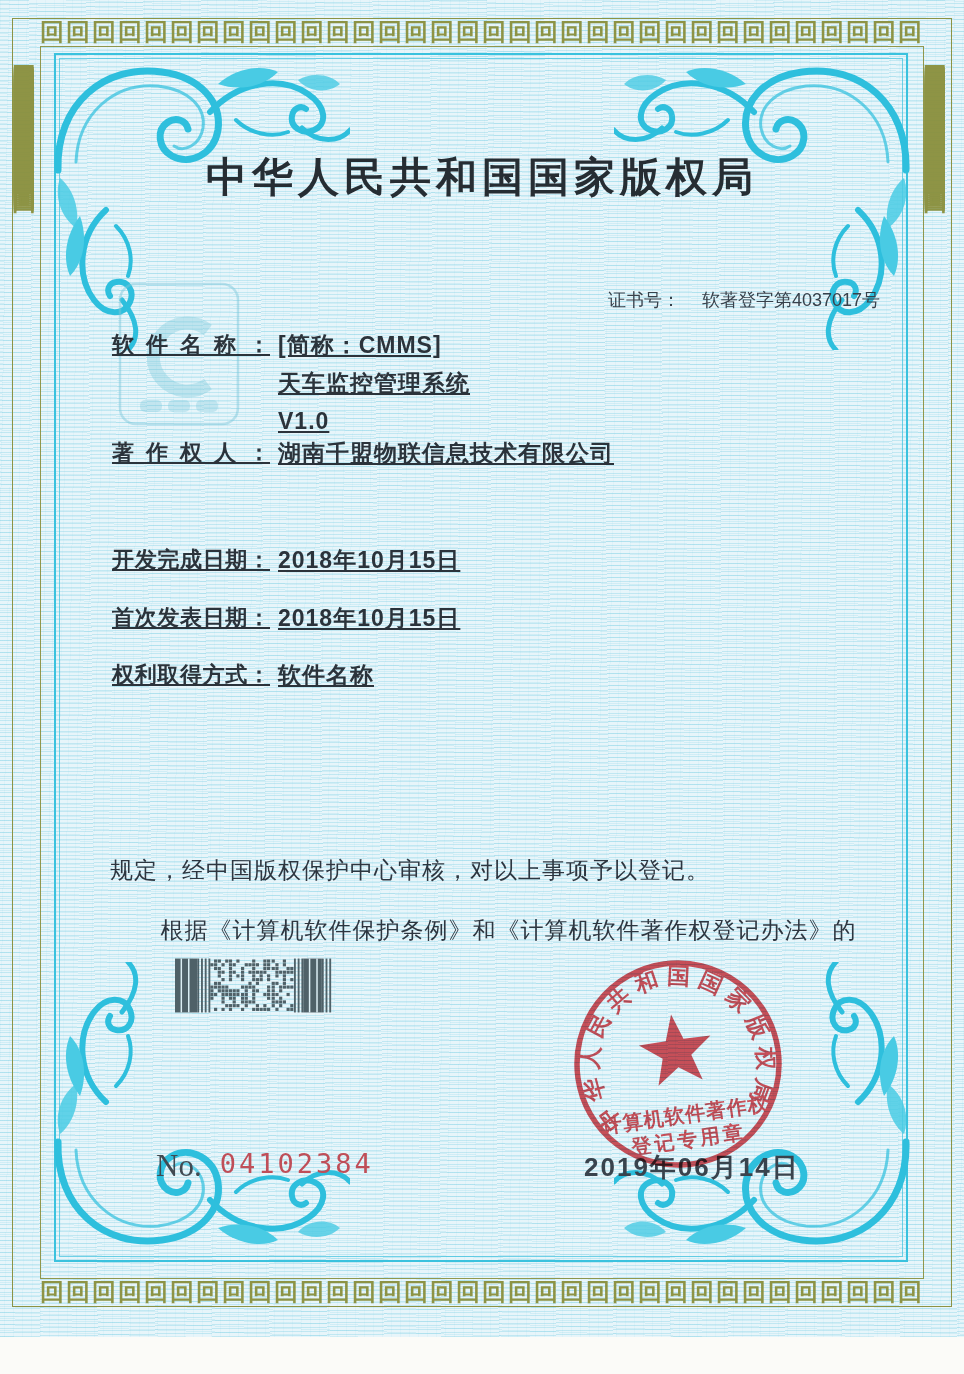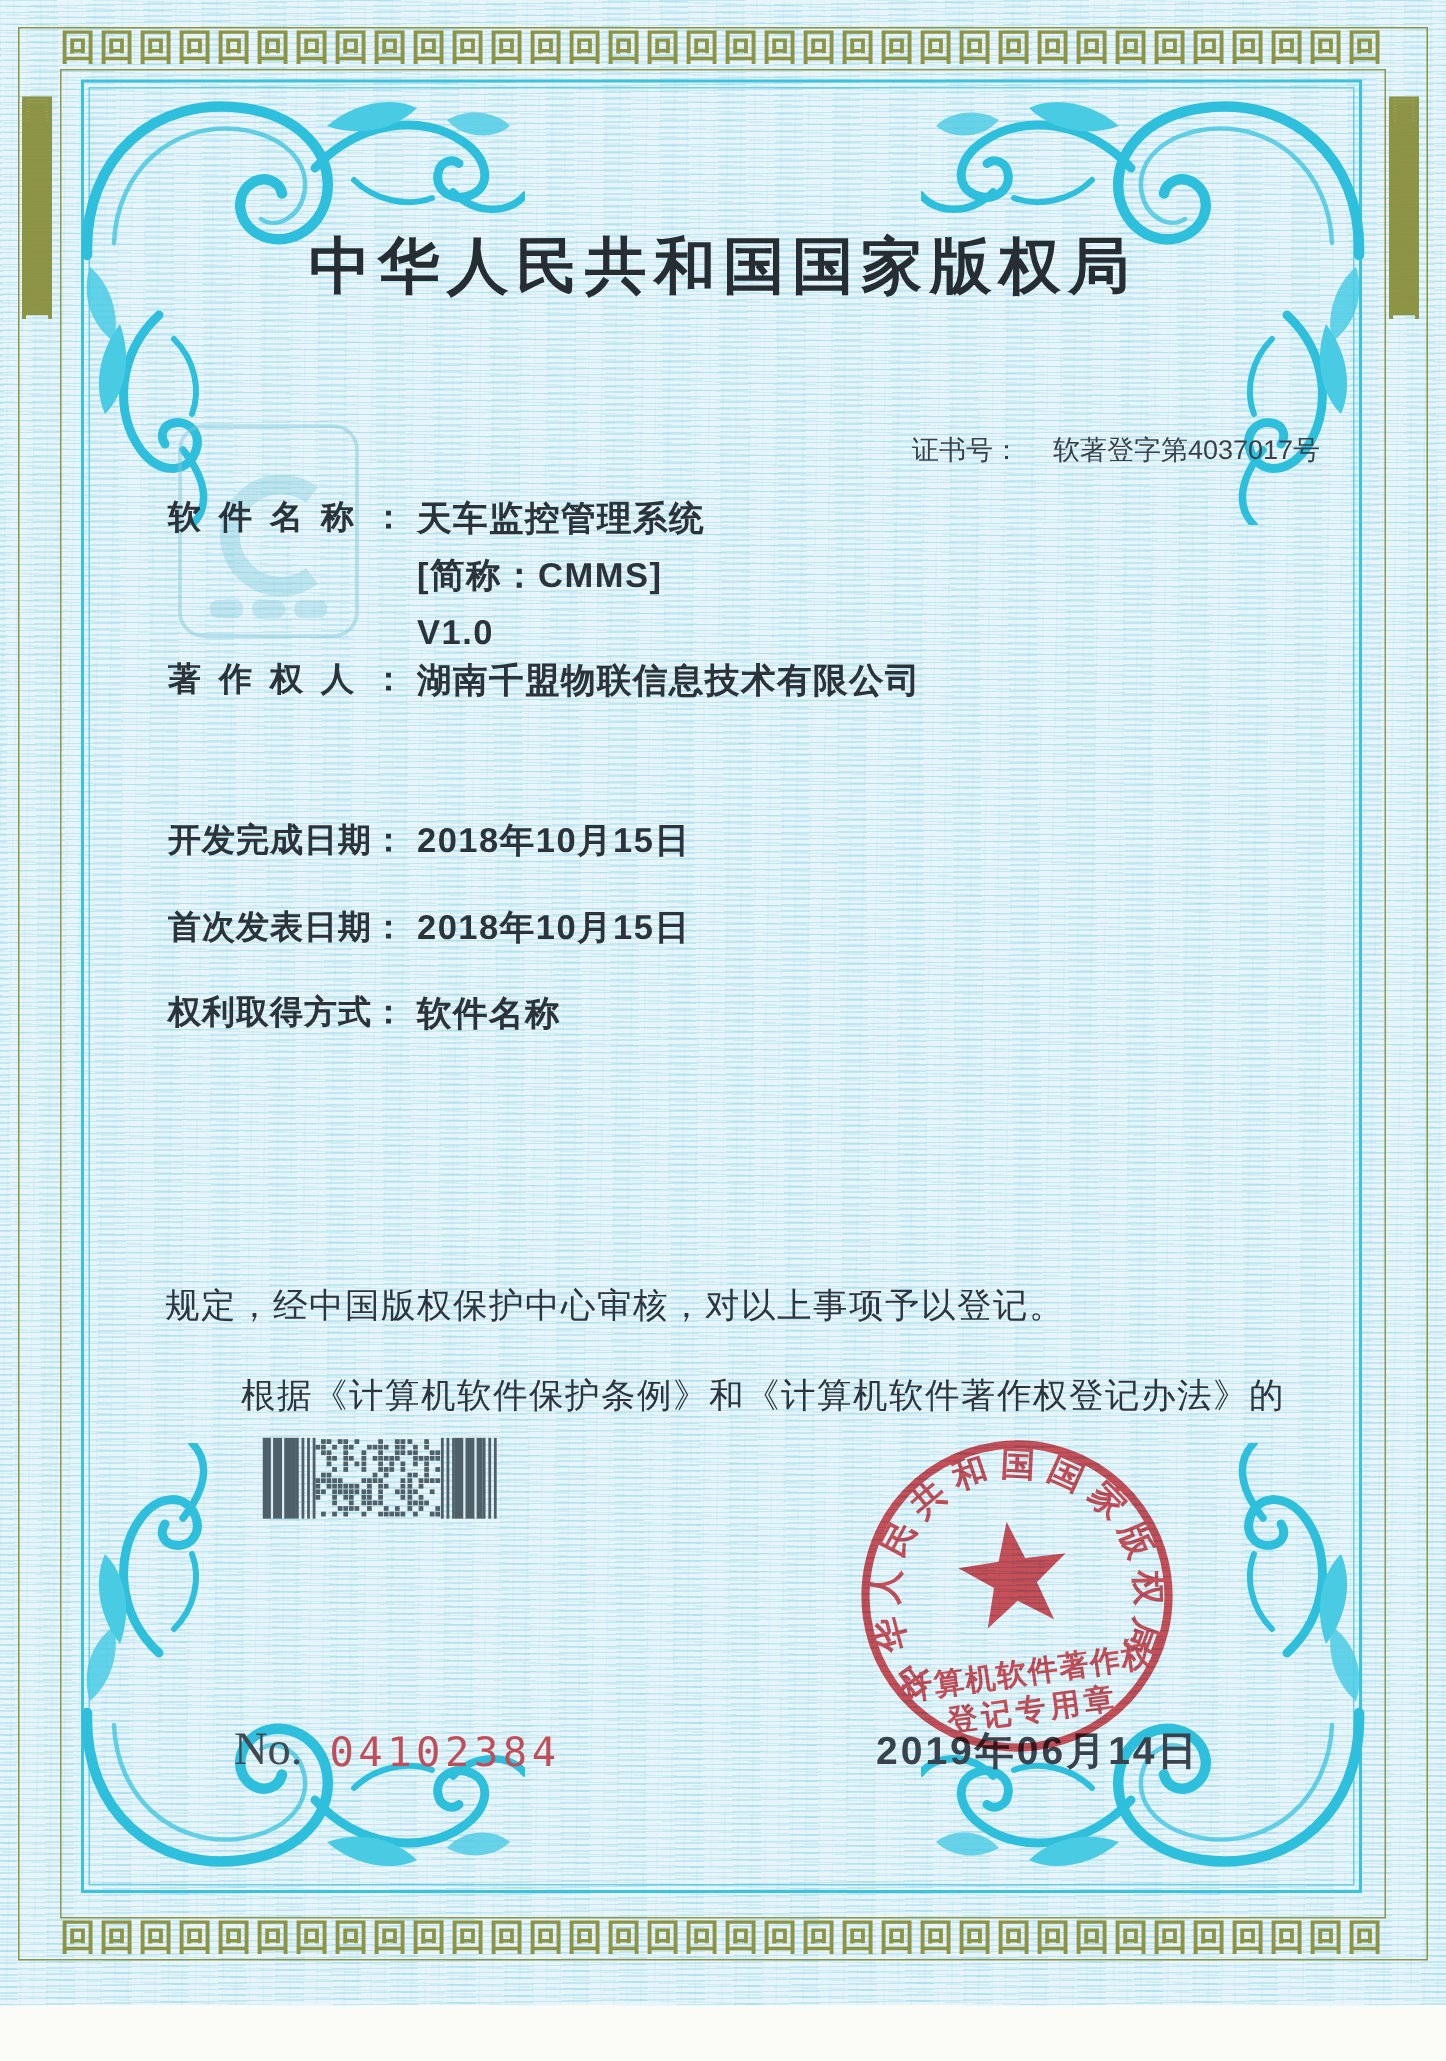--- a/index.html
+++ b/index.html
@@ -38,39 +38,39 @@
 
   .ghost{position:absolute;left:116px;top:280px;opacity:.85;}
 
   .authority{position:absolute;left:0;top:150px;width:964px;text-align:center;
     font-size:41px;font-weight:900;letter-spacing:5px;color:#262d33;}
   .cert-title{position:absolute;left:0;top:216px;width:964px;text-align:center;
     font-size:47px;font-weight:900;letter-spacing:3px;color:#21272d;}
   .cert-no{position:absolute;top:288px;right:84px;font-size:18px;color:#38414b;font-weight:400;}
   .cert-no .lbl{margin-right:22px;}
 
-  .field{position:absolute;left:112px;display:flex;align-items:flex-start;color:#2b333b;}
+  .field{position:absolute;left:112px;display:flex;align-items:flex-start;color:#2b333b;text-decoration:underline;}
   .flabel{display:inline-block;width:158px;font-size:22px;font-weight:700;
     text-align:justify;text-align-last:justify;line-height:30px;}
   .fvalue{margin-left:8px;font-size:23px;font-weight:600;line-height:30px;letter-spacing:1px;}
   .fvalue .vline{margin-bottom:8px;}
 
   .statement{position:absolute;left:110px;top:840px;width:778px;color:#2d3640;
     font-size:23px;font-weight:500;letter-spacing:1px;}
   .st-line{line-height:60px;white-space:nowrap;}
   .st-indent{text-indent:2.2em;}
 
   #barcode{position:absolute;left:175px;top:957px;}
 
   .seal-date{position:absolute;left:584px;top:1150px;z-index:2;
     font-size:26px;font-weight:700;letter-spacing:2px;color:#39434d;text-align:center;}
   .seal{position:absolute;left:556px;top:948px;z-index:3;opacity:.88;mix-blend-mode:multiply;}
   .seal text{font-family:"Liberation Sans","DejaVu Sans",sans-serif;}
 
-  .no-line{position:absolute;left:156px;top:1148px;display:flex;align-items:flex-end;}
+  .no-line{position:absolute;left:156px;top:1148px;display:flex;align-items:flex-start;}
   .no-label{font-family:"Liberation Serif","DejaVu Serif",serif;font-size:31px;color:#414a52;}
   .no-value{font-family:"DejaVu Sans Mono","Liberation Mono",monospace;font-size:27px;
     color:#bf4e58;letter-spacing:3px;margin-left:18px;}
 </style>
 </head>
 <body>
 
 <div class="page">
 
   <svg width="0" height="0" style="position:absolute" aria-hidden="true">
@@ -122,22 +122,22 @@
   </svg>
 
   <div class="authority">中华人民共和国国家版权局</div>
   <div class="cert-no">
     <span class="lbl">证书号：</span><span>软著登字第4037017号</span>
   </div>
 
   <div class="field" style="top:330px">
     <span class="flabel">软件名称：</span>
     <div class="fvalue">
+      <div class="vline">[简称：CMMS]</div>
       <div class="vline">天车监控管理系统</div>
-      <div class="vline">[简称：CMMS]</div>
       <div class="vline">V1.0</div>
     </div>
   </div>
   <div class="field" style="top:438px">
     <span class="flabel">著作权人：</span>
     <div class="fvalue">湖南千盟物联信息技术有限公司</div>
   </div>
   <div class="field" style="top:545px">
     <span class="flabel">开发完成日期：</span>
     <div class="fvalue">2018年10月15日</div>

